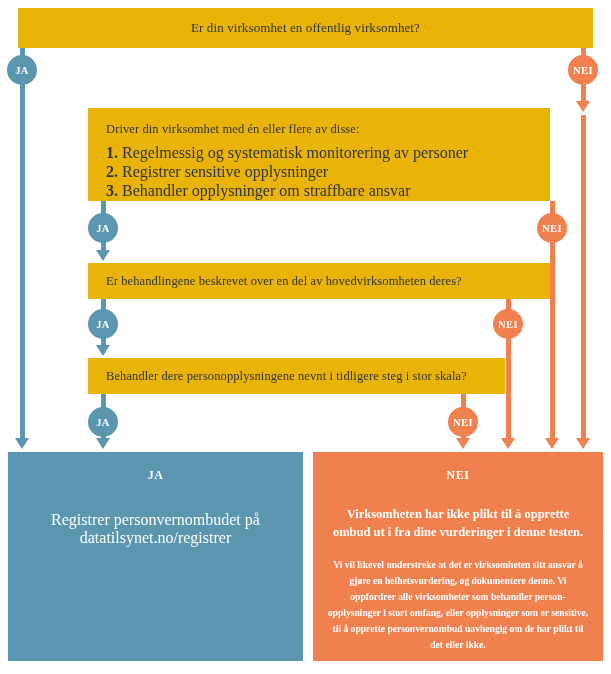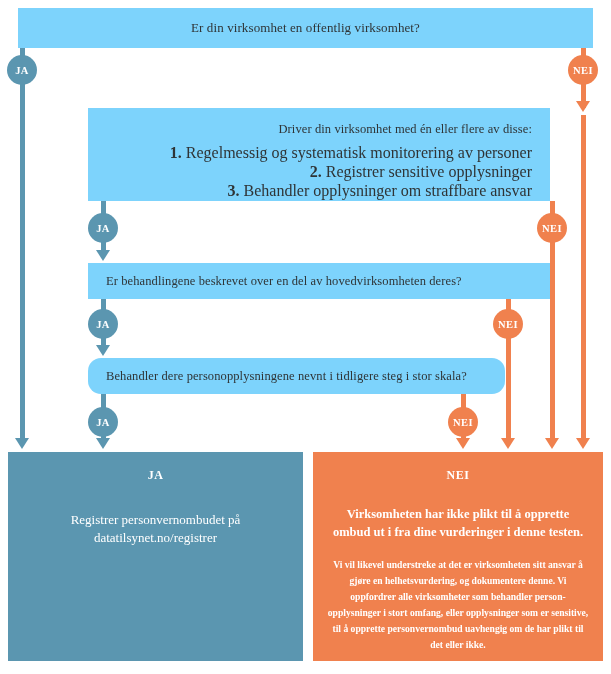--- a/index.html
+++ b/index.html
@@ -13,23 +13,22 @@
   #flow {
     position: relative;
     width: 611px;
     height: 674px;
     background: #ffffff;
   }
 
   
   .qbox {
     position: absolute;
-    background: #7dd3fc;
+    background: #eab308;
     color: #2f3436;
-    text-align: right;
   }
   .qbox-title {
     font-size: 12.5px;
     font-weight: normal;
     color: #2f3436;
     letter-spacing: .1px;
   }
   #q1 {
     left: 18px; top: 8px; width: 575px; height: 40px;
     display: flex; align-items: center; justify-content: center;
@@ -51,21 +50,20 @@
 
   #q3 {
     left: 88px; top: 263px; width: 462px; height: 36px;
     display: flex; align-items: center;
     padding-left: 18px;
   }
   #q4 {
     left: 88px; top: 358px; width: 417px; height: 36px;
     display: flex; align-items: center;
     padding-left: 18px;
-    border-radius: 13px;
   }
 
   
   .line {
     position: absolute;
     width: 5px;
     border-radius: 0;
   }
   .line.blue  { background: #5b96b0; }
   .line.orange{ background: #f0814e; }
@@ -111,21 +109,21 @@
     font-weight: bold;
     letter-spacing: .5px;
     margin-bottom: 22px;
   }
   .result-main {
     font-size: 12.5px;
     font-weight: bold;
     line-height: 18px;
   }
   .result-sub {
-    font-size: 13px;
+    font-size: 16px;
     line-height: 18px;
     margin-top: 28px;
   }
   .result-note {
     font-size: 9.6px;
     line-height: 16px;
     margin-top: 16px;
     font-weight: bold;
   }
 </style>

